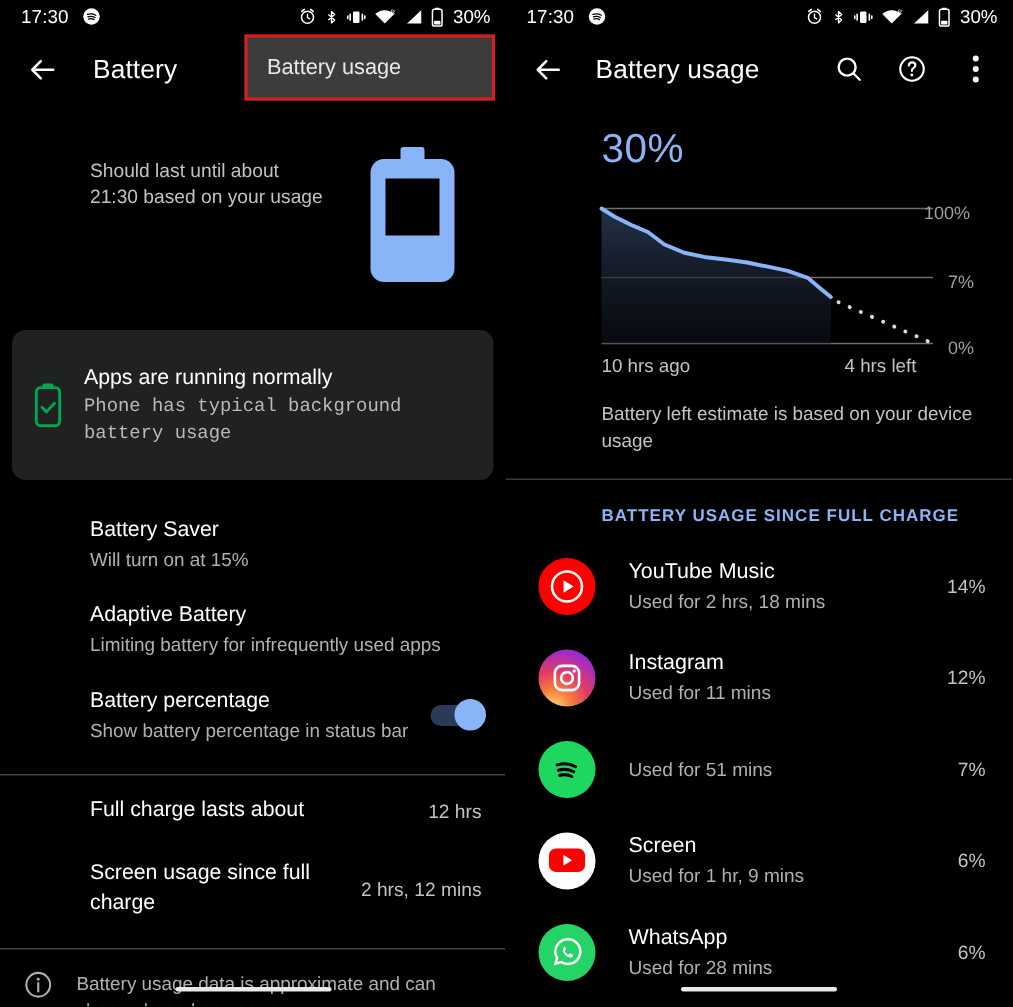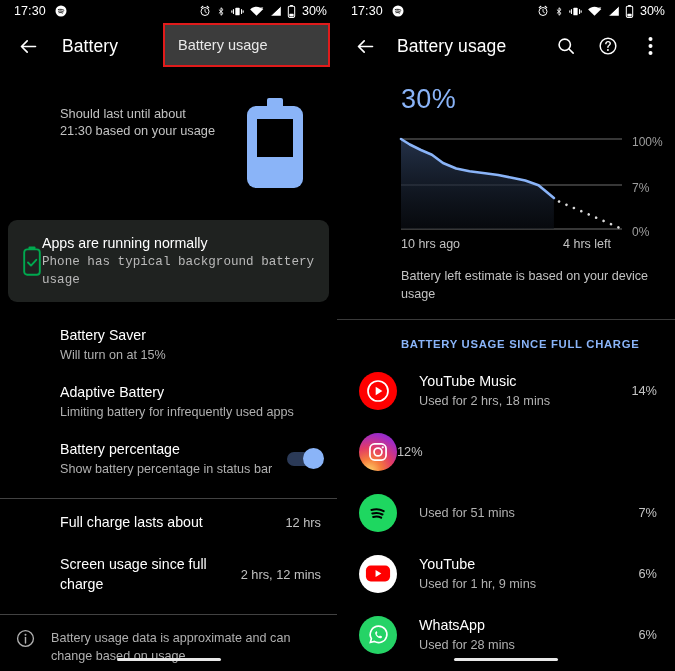--- a/index.html
+++ b/index.html
@@ -47,21 +47,21 @@
   .summary { position: relative; padding: 26px 0 0 60px; height: 150px; }
   .big-pct { display: flex; align-items: baseline; color: #fff; }
   .big-pct .num { font-size: 37px; font-weight: 400; letter-spacing: .3px; }
   .big-pct .sym { font-size: 16px; margin-left: 7px; }
   .sub { color: #c2c2c2; font-size: 12.8px; line-height: 17px; margin-top: 9px; }
   .batt-big { position: absolute; right: 32px; top: 28px; }
 
   
   .card {
     margin: 0 8px; background: #1f2220; border-radius: 9px;
-    display: flex; align-items: center; padding: 13px 14px; 
+    display: flex; align-items: center; padding: 22px 14px; gap: 14px;
   }
   .card .txt .t1 { color: #fff; font-size: 14.2px; line-height: 20px; }
   .card .txt .t2 { color: #b9b9b9; font-size: 12.6px; line-height: 18px; font-family: Liberation Mono, monospace; }
 
   
   .rows { margin-top: 14px; }
   .row { display: flex; align-items: center; padding: 9px 16px 9px 60px; min-height: 52px; }
   .row .rtxt { flex: 1; }
   .row .rt1 { color: #fff; font-size: 14.2px; line-height: 20px; }
   .row .rt2 { color: #b0b0b0; font-size: 12.6px; line-height: 18px; margin-top: 1px; }
@@ -360,21 +360,21 @@
         <line x1="64" y1="10" x2="285" y2="10" stroke="#6e6e6e" stroke-width="1"></line>
         <line x1="64" y1="56" x2="285" y2="56" stroke="#6e6e6e" stroke-width="1"></line>
         <line x1="64" y1="100" x2="285" y2="100" stroke="#6e6e6e" stroke-width="1"></line>
 
         <path fill="url(#fillGrad)" d="M64,10 L72.8,15.5 L83.9,21 L94.9,25.7 L106,34 L119.2,39.5 L132.5,42.3 L148,44.2 L161.2,46 L175,48.8 L188.2,51.6 L201.5,56.2 L210.3,63.6 L216.9,69 L216.9,100 L64,100 Z"></path>
 
         <path fill="none" stroke="#8ab4f8" stroke-width="2.6" stroke-linecap="round" stroke-linejoin="round" d="M64,10 L72.8,15.5 L83.9,21 L94.9,25.7 L106,34 L119.2,39.5 L132.5,42.3 L148,44.2 L161.2,46 L175,48.8 L188.2,51.6 L201.5,56.2 L210.3,63.6 L216.9,69"></path>
 
         <path fill="none" stroke="#d9d9d9" stroke-width="2.6" stroke-linecap="round" stroke-dasharray="0.1 8" d="M222,72.5 L285,100"></path>
       </svg>
-      <span class="axis-lbl" style="left:295px; top:6px;">100%</span>
+      <span class="axis-lbl" style="left:279px; top:6px;">100%</span>
       <span class="axis-lbl" style="left:295px; top:52px;">7%</span>
       <span class="axis-lbl" style="left:295px; top:96px;">0%</span>
       <span class="x-lbl" style="left:64px; top:108px;">10 hrs ago</span>
       <span class="x-lbl" style="left:226px; top:108px;">4 hrs left</span>
     </div>
 
     <div class="r-note">Battery left estimate is based on your device usage</div>
 
     <div class="r-divider"></div>
 
@@ -397,20 +397,24 @@
       </div>
 
       <div class="app-row">
         <div class="app-icon" style="background:radial-gradient(circle at 28% 100%, #fdd36a 0%, #f67c3c 25%, #e23b66 50%, #a32cc4 78%, #6b2ed6 100%)">
           <svg width="22" height="22" viewBox="0 0 24 24">
               <rect x="3.2" y="3.2" width="17.6" height="17.6" rx="5.2" stroke="#fff" stroke-width="1.9" fill="none"></rect>
               <circle cx="12" cy="12" r="4.3" stroke="#fff" stroke-width="1.9" fill="none"></circle>
               <circle cx="17.2" cy="6.9" r="1.25" fill="#fff"></circle>
             </svg>
         </div>
+        <div class="app-txt">
+          <div class="app-name">Instagram</div>
+          <div class="app-used">Used for 11 mins</div>
+        </div>
         <div class="app-pct">12%</div>
       </div>
 
       <div class="app-row">
         <div class="app-icon" style="background:#1ed760">
           <svg width="26" height="26" viewBox="0 0 24 24">
               <path d="M6 9.2c3.6-1.1 8-.8 11.2 1.1M6.8 12.5c3-.9 6.6-.6 9.3.9M7.6 15.6c2.4-.7 5.2-.5 7.3.7" stroke="#000" stroke-width="1.9" fill="none" stroke-linecap="round"></path>
             </svg>
         </div>
         <div class="app-txt">
@@ -420,21 +424,21 @@
       </div>
 
       <div class="app-row">
         <div class="app-icon" style="background:#fff">
           <svg width="26" height="19" viewBox="0 0 28 20">
               <rect x="1" y="1.5" width="26" height="17" rx="5.2" fill="#ff0000"></rect>
               <path d="M11.4 6.1 17.6 10l-6.2 3.9z" fill="#fff"></path>
             </svg>
         </div>
         <div class="app-txt">
-          <div class="app-name">YouTube</div>
+          <div class="app-name">Screen</div>
           <div class="app-used">Used for 1 hr, 9 mins</div>
         </div>
         <div class="app-pct">6%</div>
       </div>
 
       <div class="app-row">
         <div class="app-icon" style="background:#25d366">
           <svg width="23" height="23" viewBox="0 0 24 24">
               <path d="M12 3.3a8.6 8.6 0 0 0-7.4 13l-1.1 4 4.1-1.1A8.6 8.6 0 1 0 12 3.3z" stroke="#fff" stroke-width="1.7" fill="none"></path>
               <path d="M9.3 8.3c.3-.1.6 0 .8.4l.7 1.4c.1.3 0 .5-.2.7l-.4.4c-.2.2-.2.4-.1.6.5.9 1.2 1.6 2.1 2.1.2.1.4.1.6-.1l.4-.4c.2-.2.4-.3.7-.2l1.4.7c.3.2.5.5.4.8-.2.8-1 1.4-1.9 1.3-2.6-.3-5-2.7-5.3-5.3-.1-.9.5-1.7 1.3-1.9z" fill="#fff"></path>

